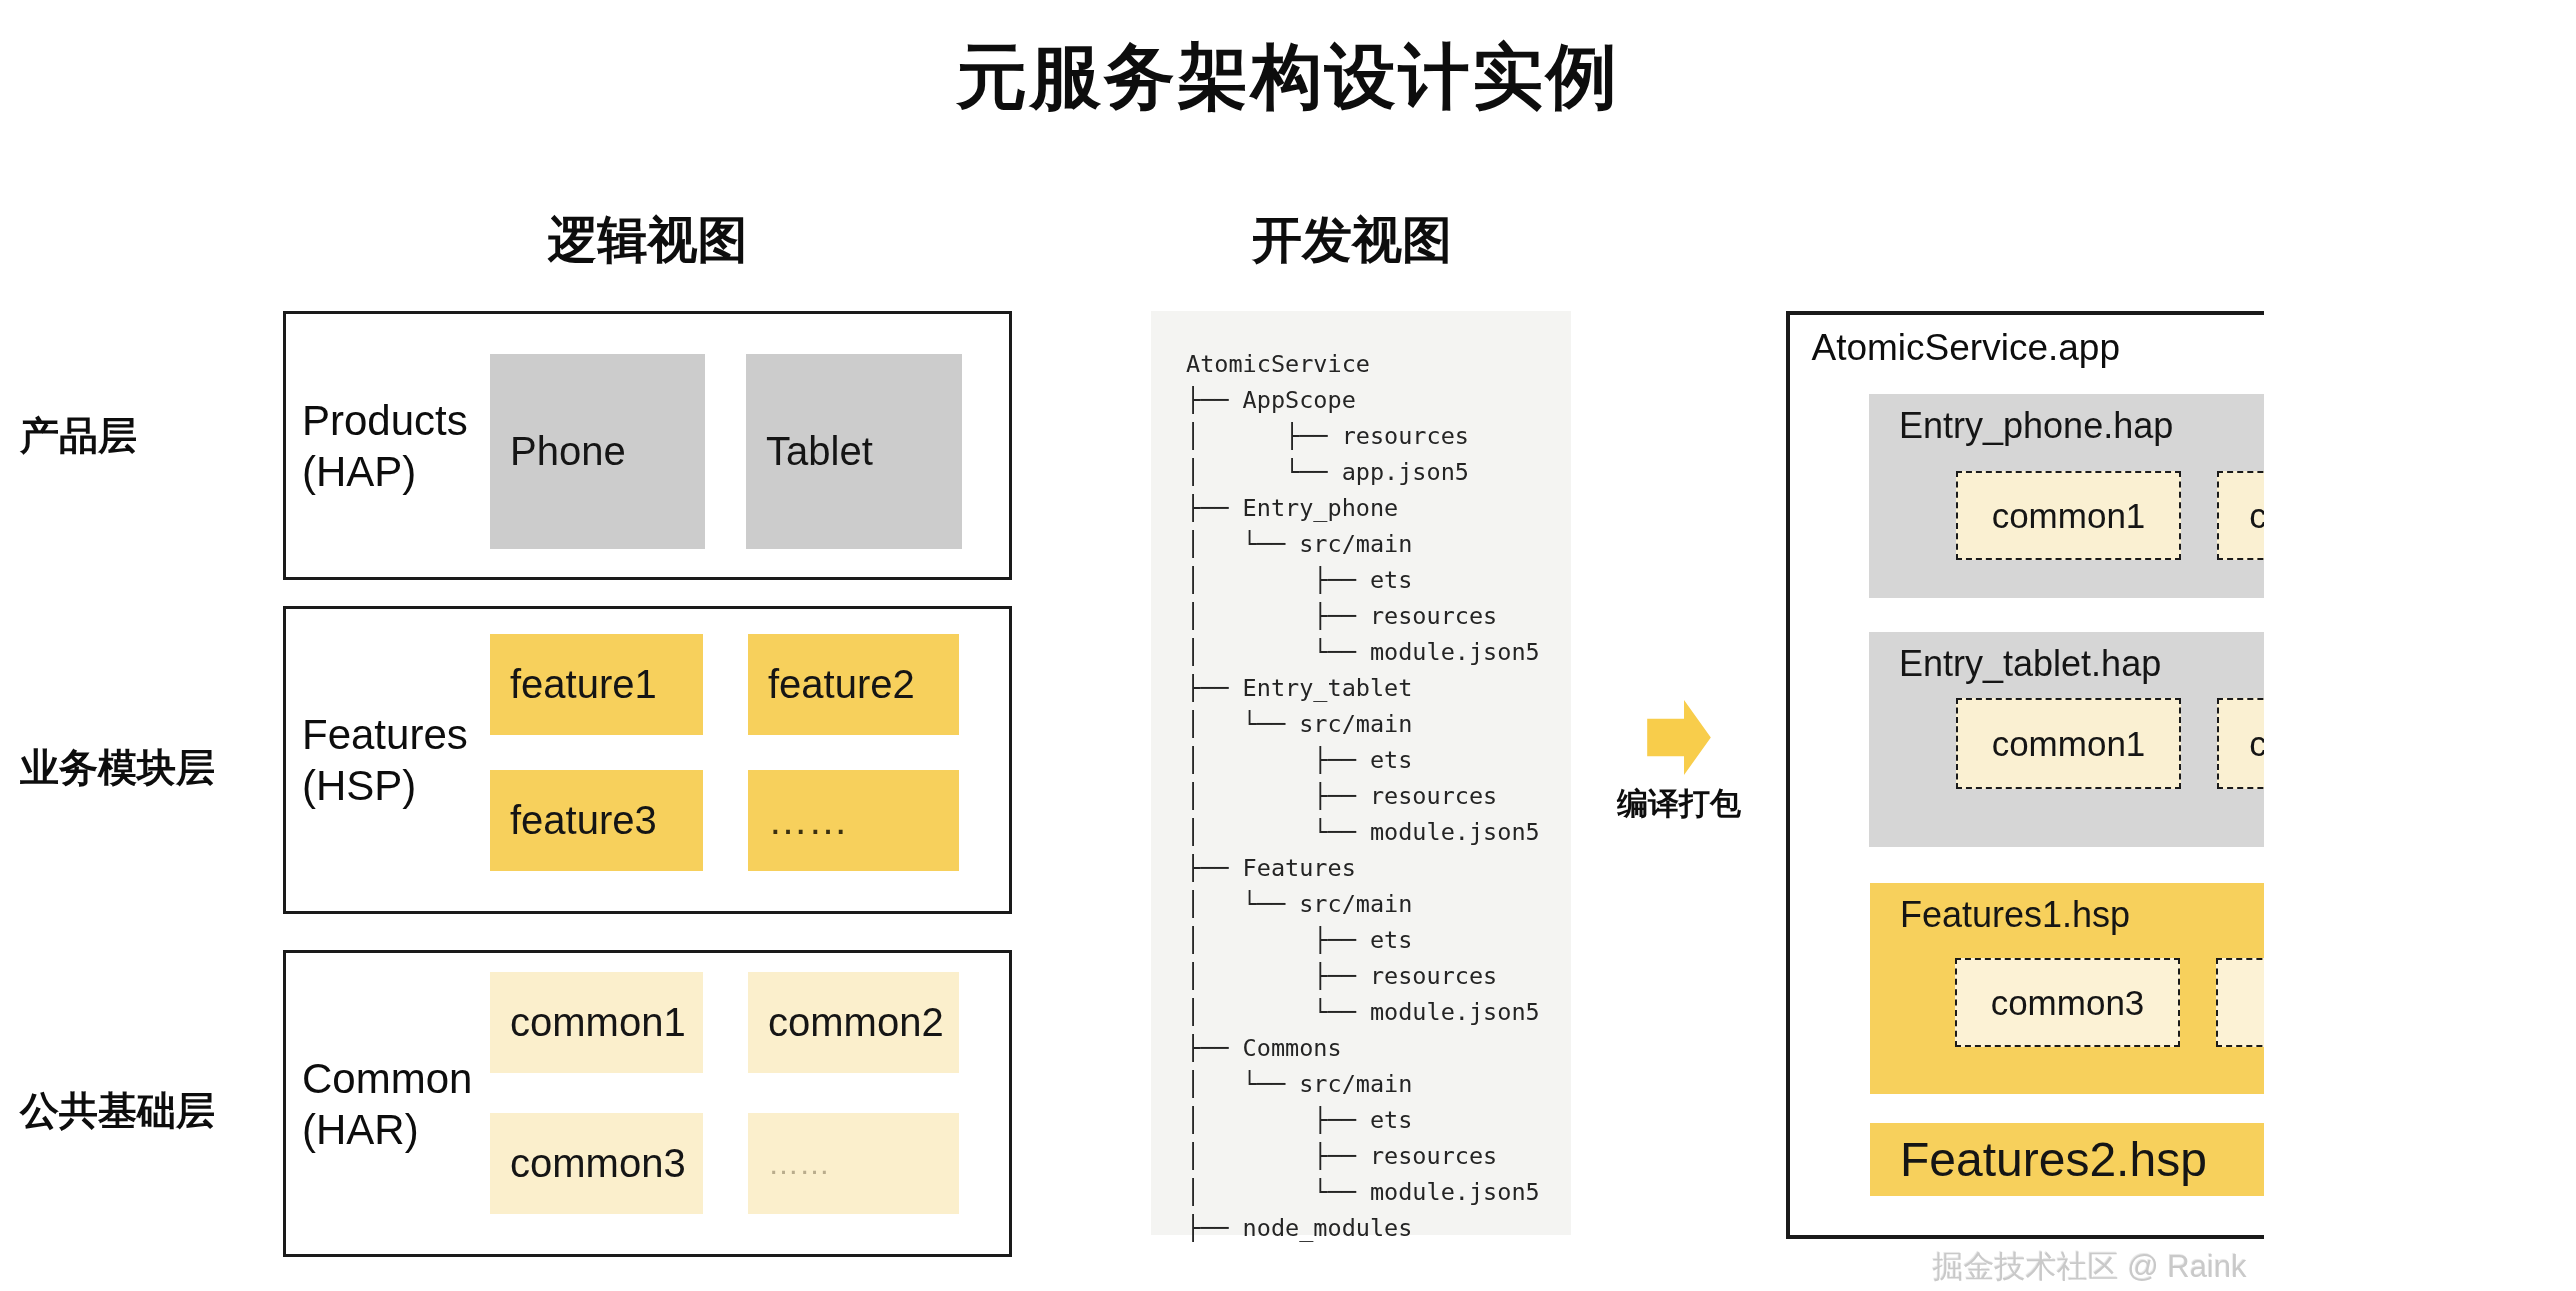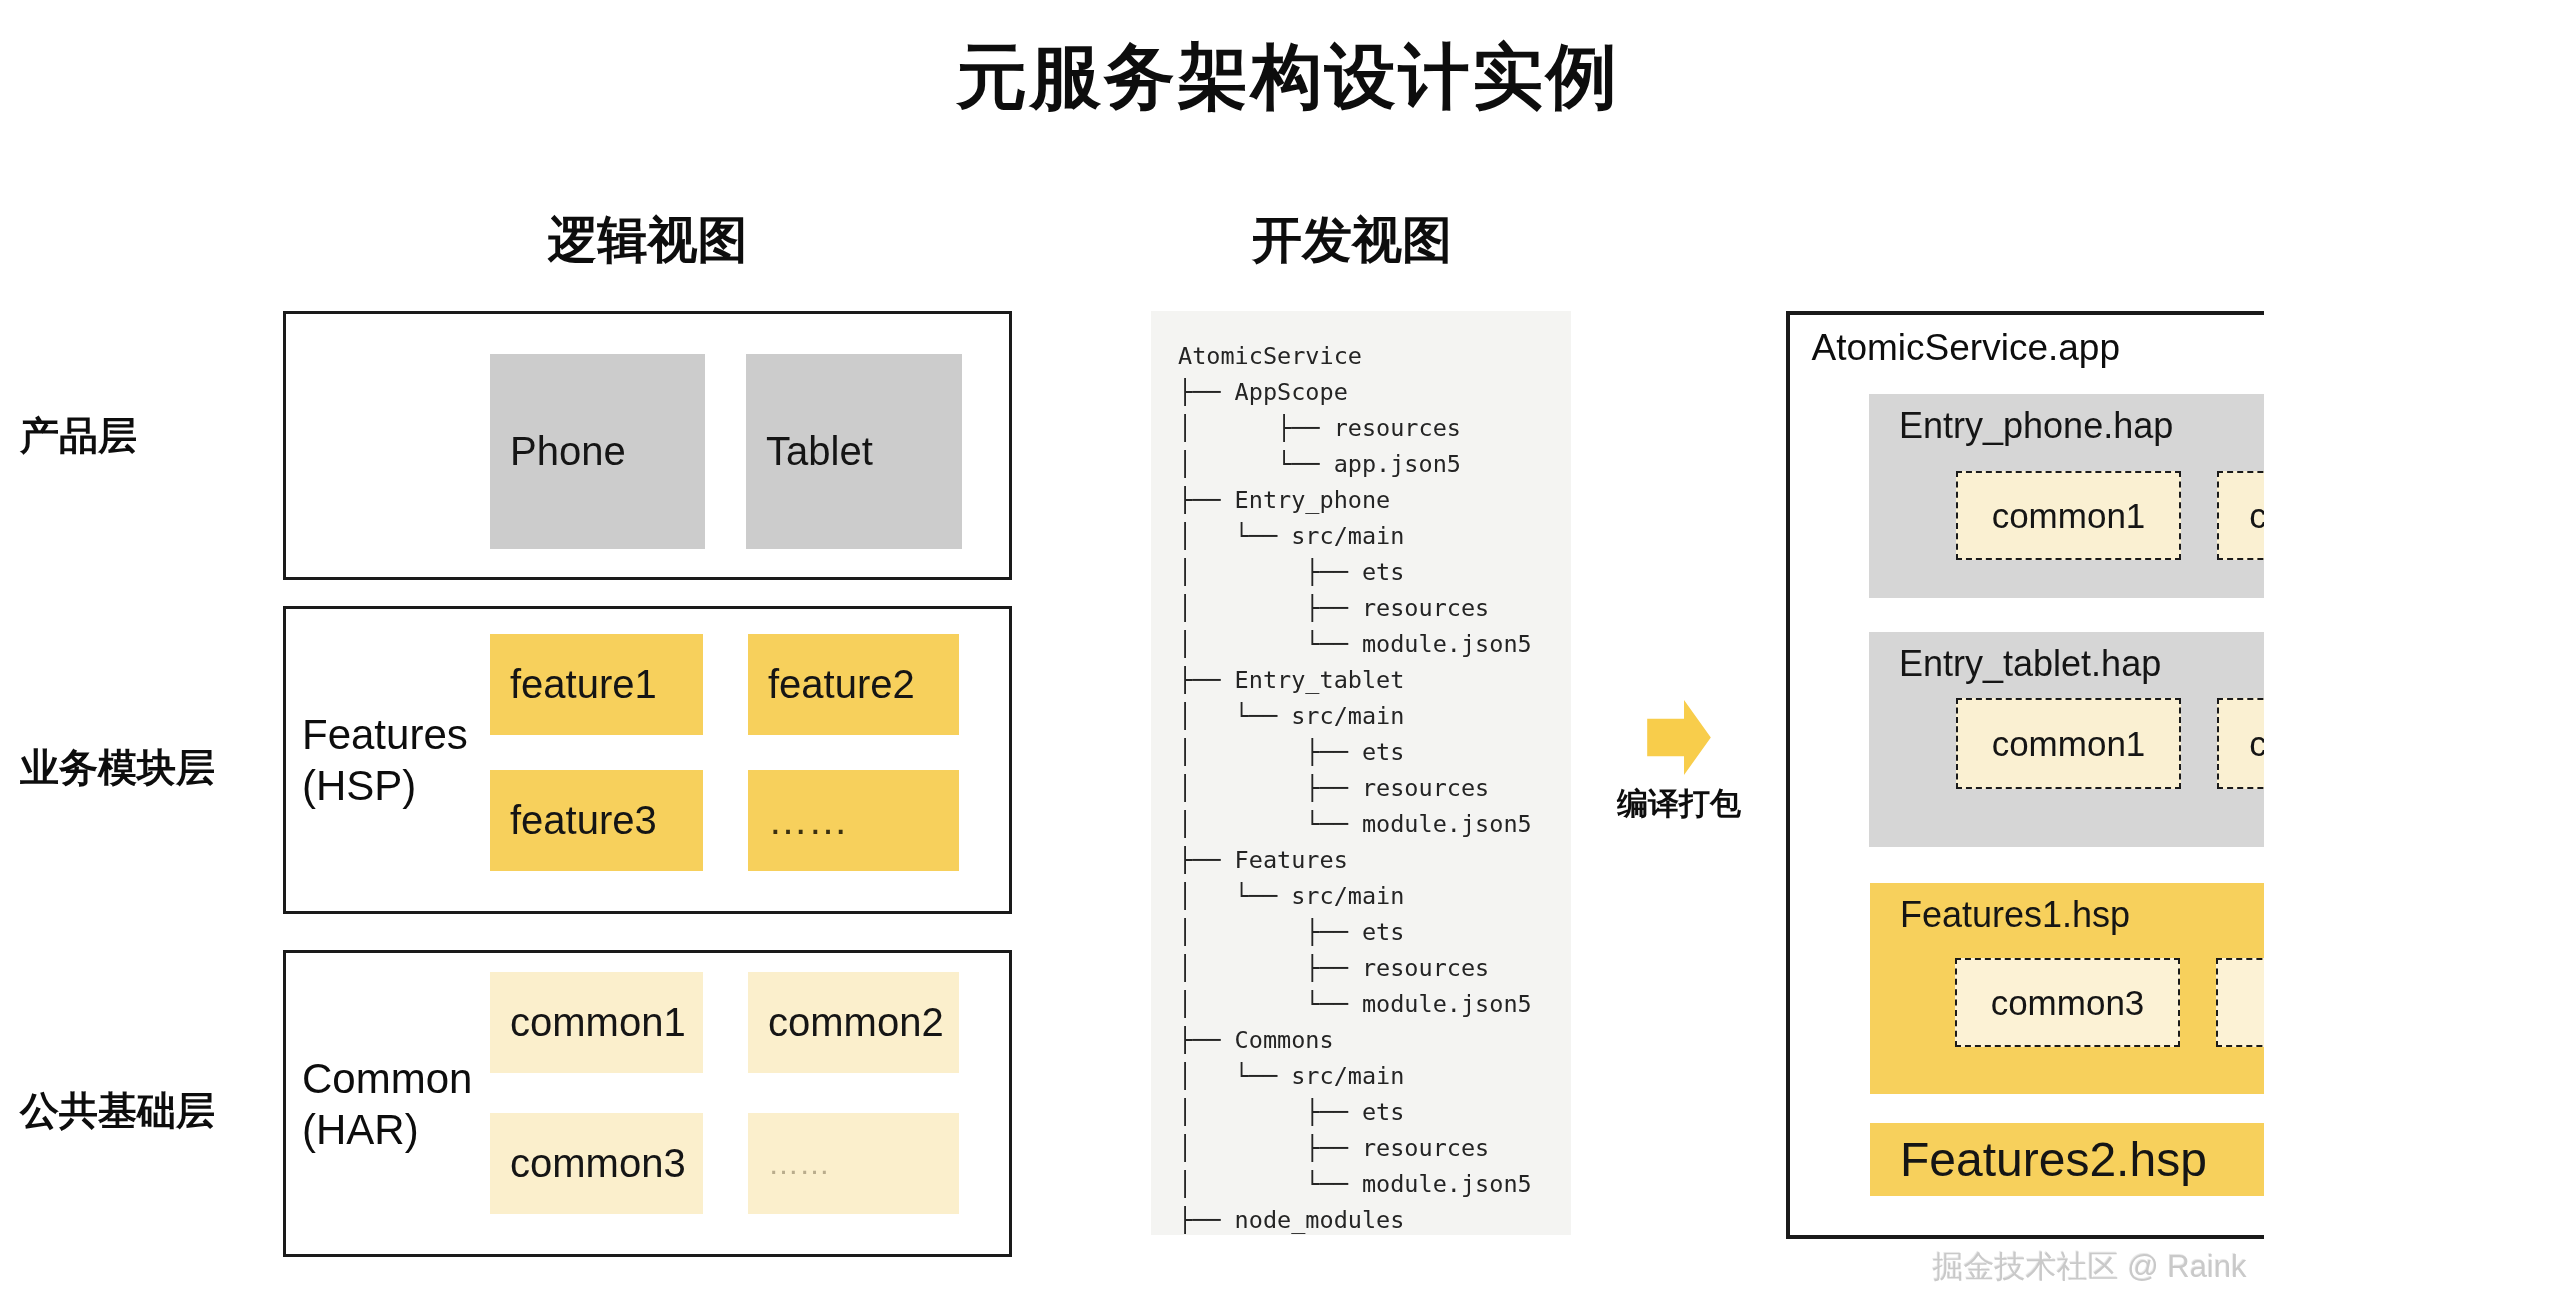--- a/index.html
+++ b/index.html
@@ -39,21 +39,21 @@
   .cell-f3{left:204px;top:161px;width:213px;height:101px;}
   .cell-fdots{left:462px;top:161px;width:211px;height:101px;color:#3a2f10;}
 
   .cell-c1{left:204px;top:19px;width:213px;height:101px;}
   .cell-c2{left:462px;top:19px;width:211px;height:101px;}
   .cell-c3{left:204px;top:160px;width:213px;height:101px;}
   .cell-cdots{left:462px;top:160px;width:211px;height:101px;color:#b9ac8c;font-size:31px;}
 
   
   .tree-panel{left:1151px;top:311px;width:420px;height:924px;background:#f4f4f2;box-sizing:border-box;}
-  .tree-panel pre{margin:4px;padding:23px 0 0 23px;font-family:"DejaVu Sans Mono", monospace;font-size:23.5px;line-height:36px;color:#242424;white-space:pre;}
+  .tree-panel pre{margin:12px;padding:23px 0 0 23px;font-family:"DejaVu Sans Mono", monospace;font-size:23.5px;line-height:36px;color:#242424;white-space:pre;}
 
   
   .arrow-svg{left:1647px;top:700px;}
   .arrow-label{left:1605px;top:783px;width:148px;text-align:center;font-size:31px;font-weight:700;color:#0d0d0d;}
 
   
   .app-box{left:1786px;top:311px;width:718px;height:928px;border:4px solid #1a1a1a;background:#ffffff;box-sizing:border-box;}
   .app-title{position:absolute;left:21.5px;top:12px;font-size:37px;color:#0d0d0d;}
 
   .pkg-panel{position:absolute;box-sizing:border-box;}
@@ -85,20 +85,24 @@
   <div class="abs main-title">元服务架构设计实例</div>
 
   <div class="abs view-heading heading-logical">逻辑视图</div>
   <div class="abs view-heading heading-dev">开发视图</div>
 
   <div class="abs row-label" style="top:409px;">产品层</div>
   <div class="abs row-label" style="top:741px;">业务模块层</div>
   <div class="abs row-label" style="top:1084px;">公共基础层</div>
 
   <div class="abs layer-box box-products">
+    <div class="group-label">
+      <span>Products</span>
+      <span>(HAP)</span>
+    </div>
     <div class="cell cell-gray cell-phone">Phone</div>
     <div class="cell cell-gray cell-tablet">Tablet</div>
   </div>
 
   <div class="abs layer-box box-features">
     <div class="group-label">
       <span>Features</span>
       <span>(HSP)</span>
     </div>
     <div class="cell cell-yellow cell-f1">feature1</div>

